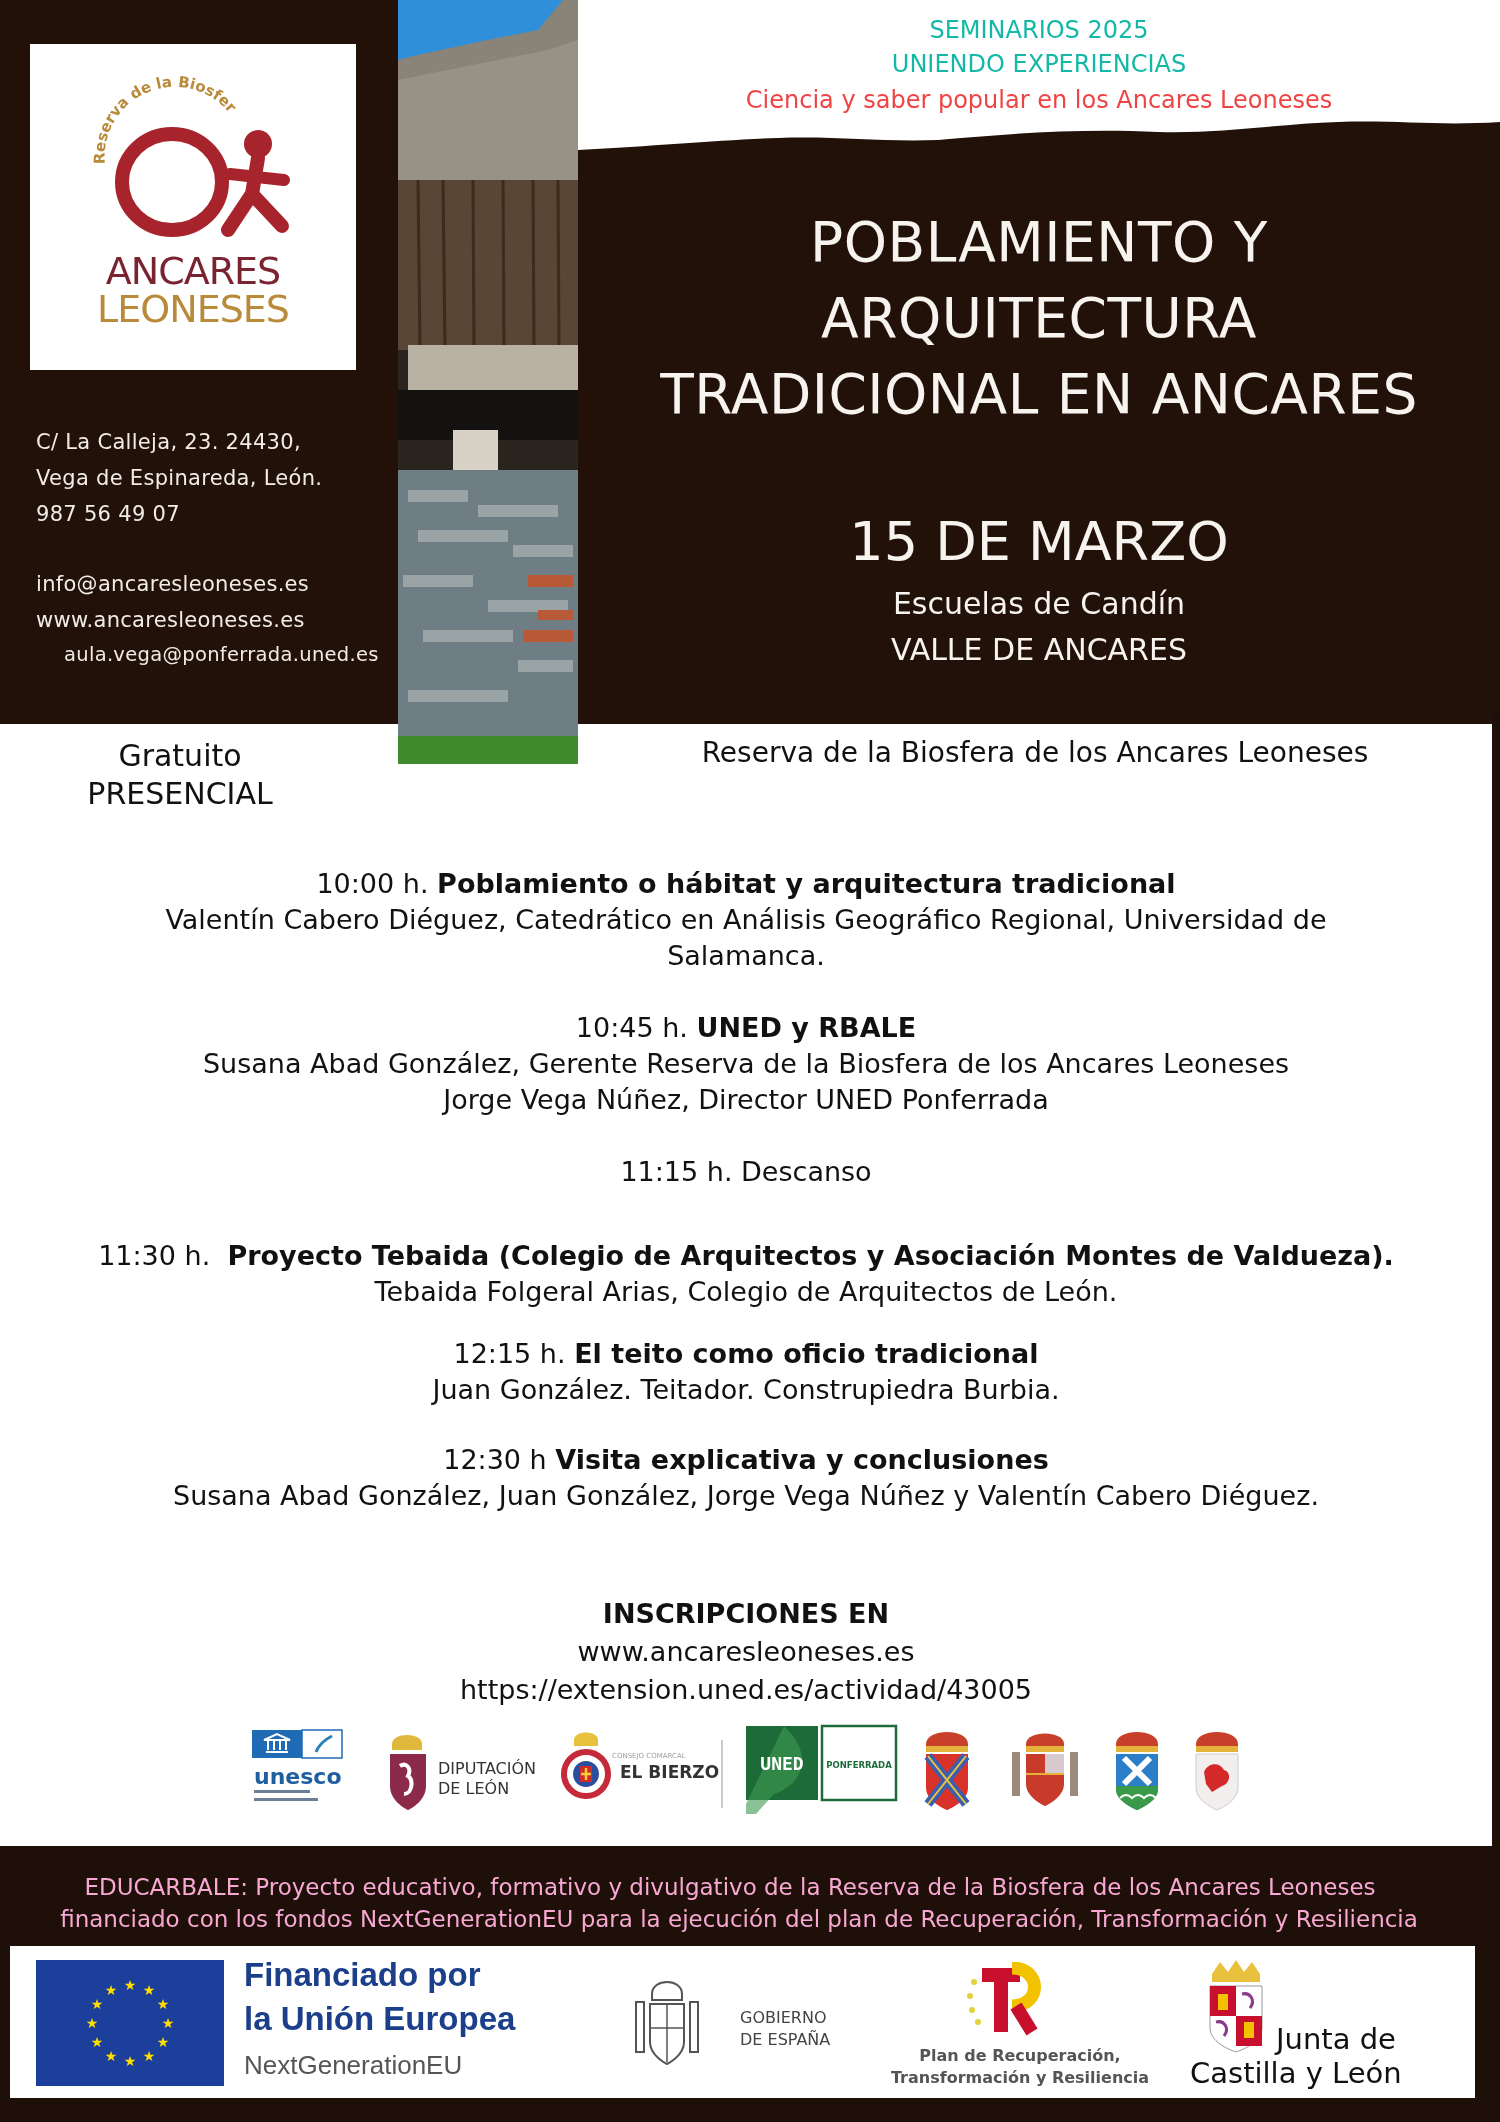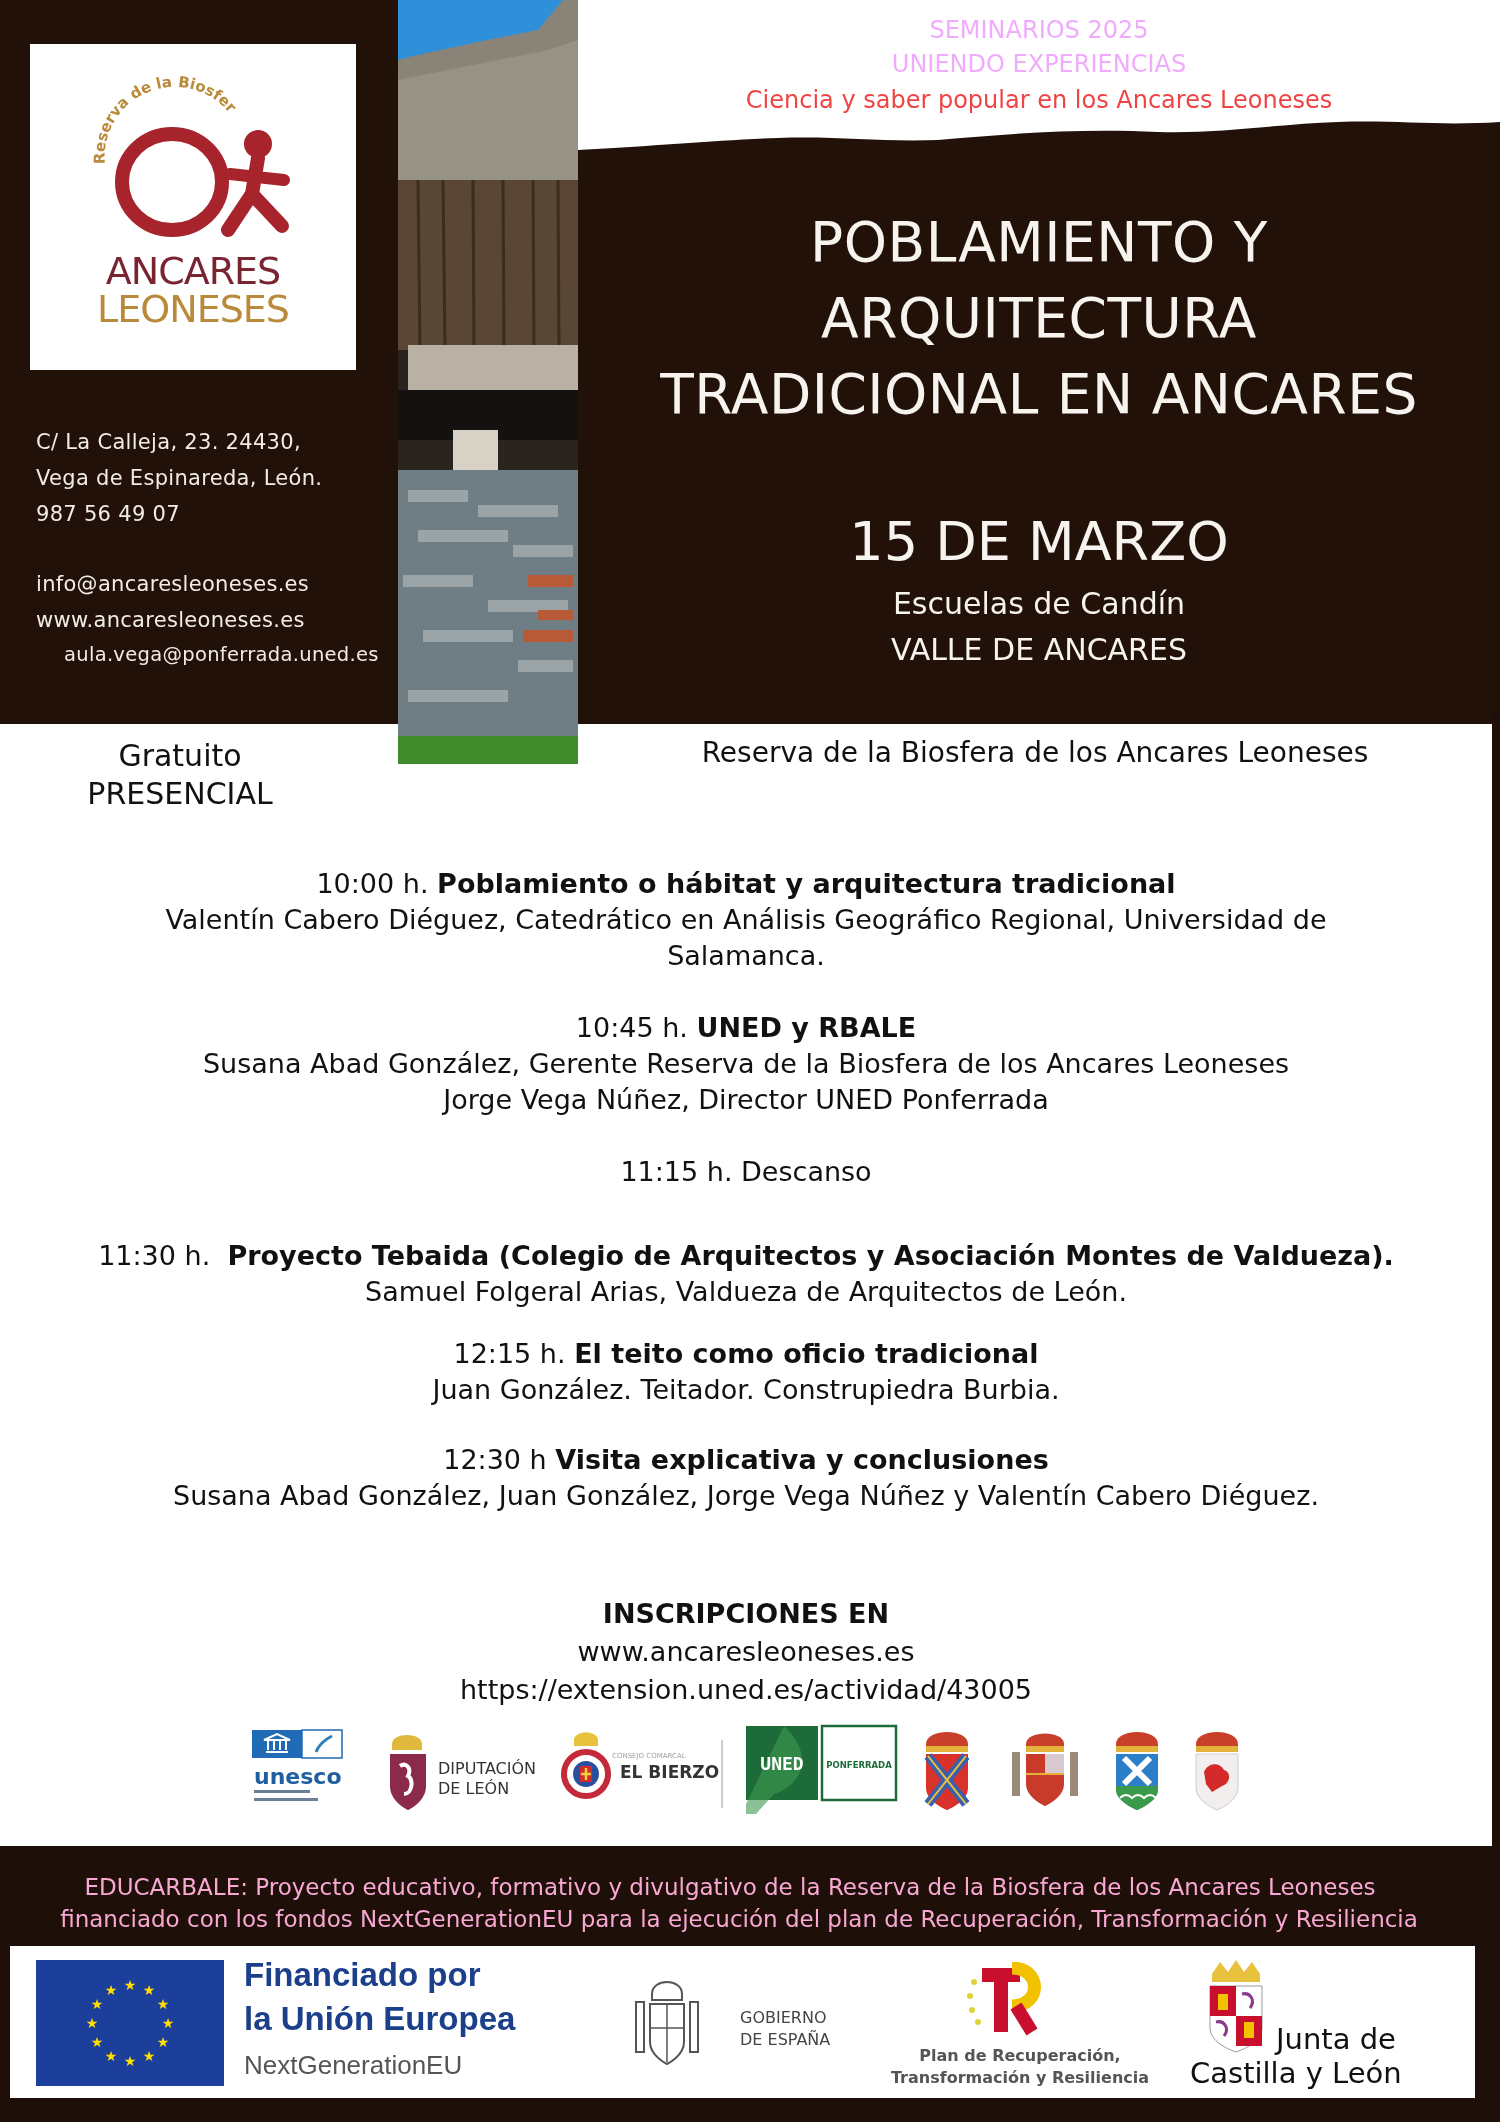--- a/index.html
+++ b/index.html
@@ -13,21 +13,21 @@
   #wave { left: 578px; top: 110px; width: 922px; height: 60px; }
 
   #logo-box { left: 30px; top: 44px; width: 326px; height: 326px; background: #ffffff; }
   #logo-svg { left: 0; top: 0; width: 326px; height: 326px; }
 
   #photo { left: 398px; top: 0; width: 180px; height: 764px; overflow: hidden; }
 
   .contact { left: 36px; color: #f2ece6; font-size: 21px; letter-spacing: 0.3px; }
   .contact.small { font-size: 19.5px; margin-left: 28px; }
 
-  .header-line { left: 578px; width: 922px; text-align: center; color: #f0abfc; }
+  .header-line { left: 578px; width: 922px; text-align: center; color: #14b8a6; }
 
   .title-line { left: 578px; width: 922px; text-align: center; color: #f7f3ee; font-size: 55px; letter-spacing: 0.5px; font-family: "DejaVu Sans", sans-serif; font-weight: normal; }
   .date-line { left: 578px; width: 922px; text-align: center; color: #f7f3ee; }
 
   
   #main-panel { left: 0; top: 724px; width: 1492px; height: 1122px; background: #ffffff; }
   #right-border { left: 1492px; top: 712px; width: 8px; height: 1140px; background: #1e0f08; }
 
   .side-label { text-align: center; color: #111; font-size: 30px; }
   .center { left: 0; width: 1492px; text-align: center; color: #111; }
@@ -151,21 +151,21 @@
 <div class="abs center prog-sub" style="top:1048px;">Susana Abad González, Gerente Reserva de la Biosfera de los Ancares Leoneses</div>
 <div class="abs center prog-sub" style="top:1084px;">Jorge Vega Núñez, Director UNED Ponferrada</div>
 
 <div class="abs center prog-title" style="top:1156px;">
   <span>11:15 h.</span> <span>Descanso</span>
 </div>
 
 <div class="abs center prog-title" style="top:1240px;">
   <span>11:30 h.</span>&nbsp; <b>Proyecto Tebaida (Colegio de Arquitectos y Asociación Montes de Valdueza).</b>
 </div>
-<div class="abs center prog-sub" style="top:1276px;">Samuel Folgeral Arias, Valdueza de Arquitectos de León.</div>
+<div class="abs center prog-sub" style="top:1276px;">Tebaida Folgeral Arias, Colegio de Arquitectos de León.</div>
 
 <div class="abs center prog-title" style="top:1338px;">
   <span>12:15 h.</span> <b>El teito como oficio tradicional</b>
 </div>
 <div class="abs center prog-sub" style="top:1374px;">Juan González. Teitador. Construpiedra Burbia.</div>
 
 <div class="abs center prog-title" style="top:1444px;">
   <span>12:30 h</span> <b>Visita explicativa y conclusiones</b>
 </div>
 <div class="abs center prog-sub" style="top:1480px;">Susana Abad González, Juan González, Jorge Vega Núñez y Valentín Cabero Diéguez.</div>

